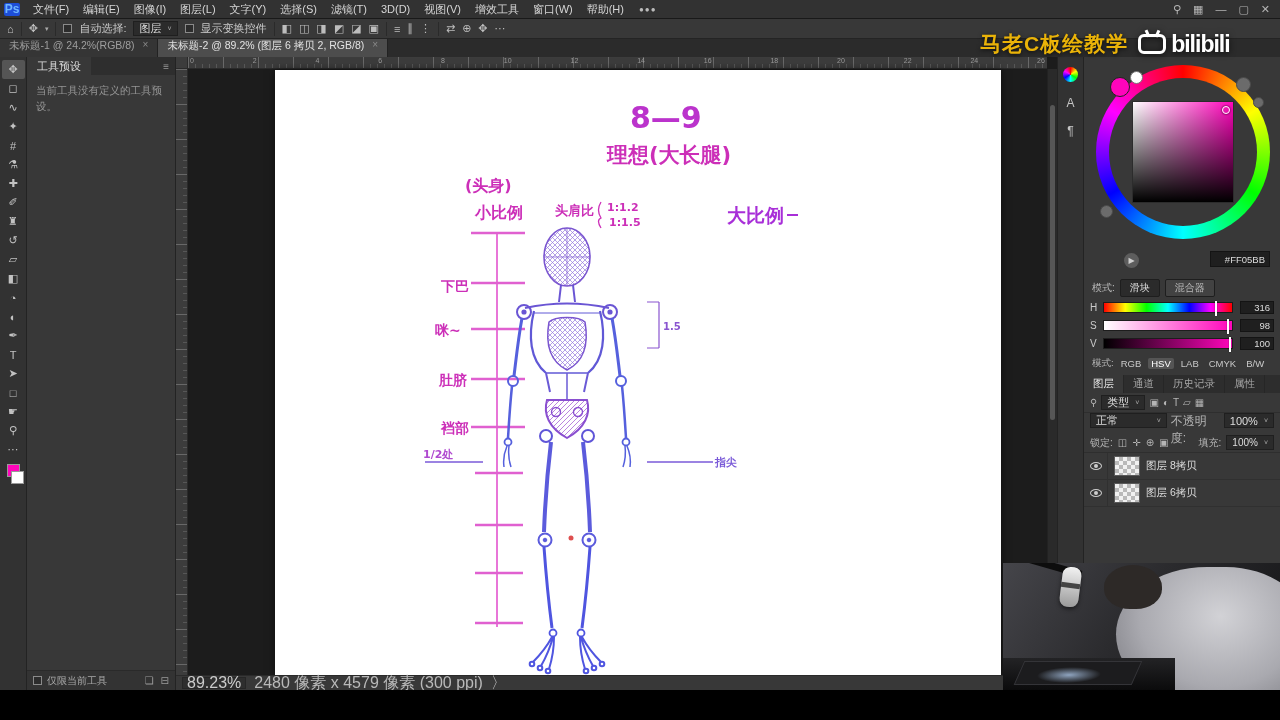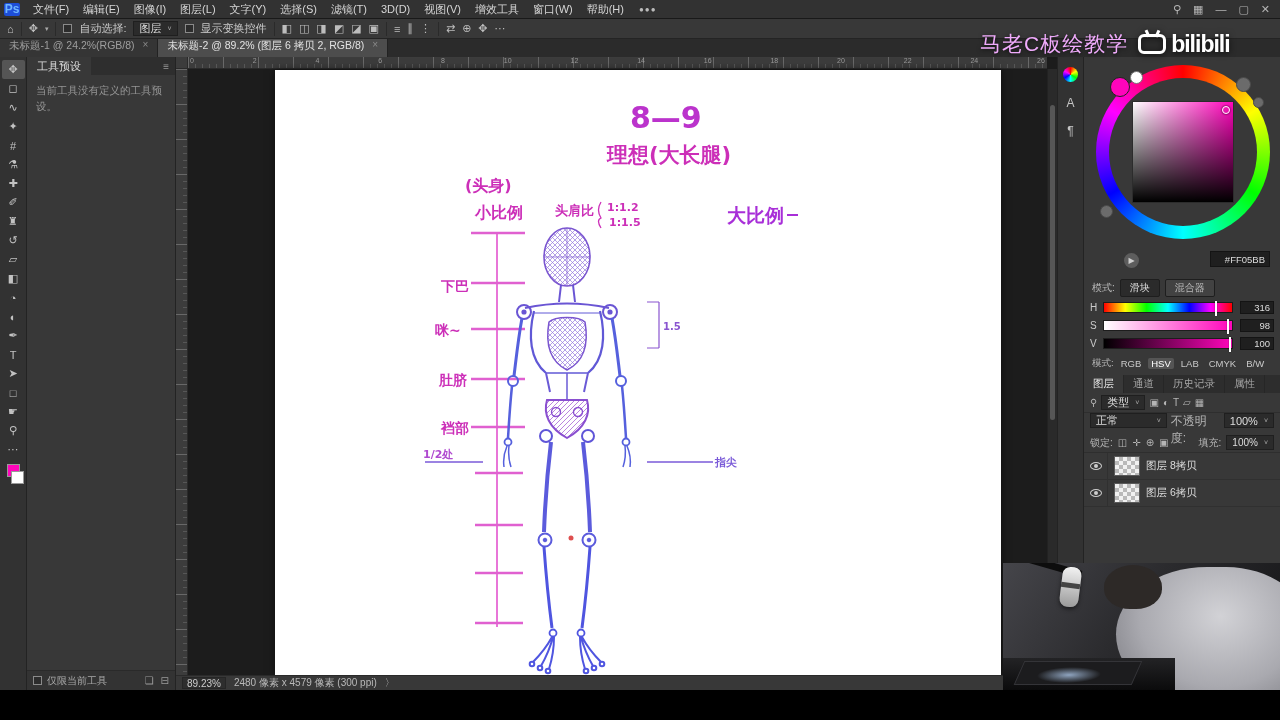--- a/index.html
+++ b/index.html
@@ -50,21 +50,21 @@
   .ruler-h{position:absolute;top:0;left:12px;right:10px;height:12px;background:#3c3c3c;border-bottom:1px solid #2a2a2a;
     background-image:repeating-linear-gradient(90deg,#686868 0 1px,transparent 1px 35px),repeating-linear-gradient(90deg,#575757 0 1px,transparent 1px 7px);
     background-size:100% 100%,100% 4px;background-position:0 0,0 100%;background-repeat:no-repeat,repeat-x;overflow:hidden}
   .ruler-nums{position:absolute;inset:0 2px;display:flex;justify-content:space-between;font-size:7px;color:#9a9a9a}
   .ruler-v{position:absolute;top:12px;left:0;width:12px;bottom:15px;background:#3c3c3c;border-right:1px solid #2a2a2a;
     background-image:repeating-linear-gradient(180deg,#686868 0 1px,transparent 1px 35px),repeating-linear-gradient(180deg,#575757 0 1px,transparent 1px 7px);
     background-size:100% 100%,4px 100%;background-position:0 0,100% 0;background-repeat:no-repeat,repeat-y}
   .scrollbar-v{position:absolute;top:12px;right:0;width:10px;bottom:15px;background:#2a2a2a;border-left:1px solid #222}
   .scroll-thumb{position:absolute;top:6%;left:2px;right:2px;height:52%;background:#565656;border-radius:4px}
   .white-canvas{position:absolute;left:99px;top:13px;width:726px;height:605px;background:#fff;box-shadow:0 0 8px rgba(0,0,0,.55)}
-  .statusbar{position:absolute;left:0;right:0;bottom:0;height:15px;background:#383838;border-top:1px solid #2a2a2a;display:flex;align-items:center;gap:8px;font-size:10px;color:#b9b9b9;padding:0 6px}
+  .statusbar{position:absolute;left:0;right:0;bottom:0;height:15px;background:#383838;border-top:1px solid #2a2a2a;display:flex;align-items:center;gap:8px;font-size:16px;color:#b9b9b9;padding:0 6px}
   .zoom-box{border:1px solid #262626;background:#2e2e2e;padding:0 4px;height:12px;display:flex;align-items:center;color:#ccc}
   svg text{font-family:"DejaVu Sans","Liberation Sans",sans-serif}
 
   
   .sidestrip{position:absolute;top:57px;left:1057px;width:27px;bottom:0;background:#323232;border-left:1px solid #232323;border-right:1px solid #232323;display:flex;flex-direction:column;align-items:center;padding-top:10px;gap:14px}
   .mini-wheel{width:15px;height:15px;border-radius:50%;background:conic-gradient(#f00,#ff0,#0f0,#0ff,#00f,#f0f,#f00)}
   .strip-glyph{color:#c5c5c5;font-size:12px}
 
   
   .panels{position:absolute;top:57px;left:1084px;width:196px;bottom:0;background:#383838}
@@ -118,21 +118,21 @@
   .cam-mic{position:absolute;left:58px;top:4px;width:19px;height:40px;background:linear-gradient(#f2f2f2,#9b9b9b);border-radius:8px;transform:rotate(7deg);box-shadow:0 2px 4px rgba(0,0,0,.5)}
   .cam-mic-band{position:absolute;left:58px;top:20px;width:19px;height:5px;background:#444;transform:rotate(7deg)}
   .cam-person{position:absolute;right:-26px;top:4px;width:190px;height:140px;background:radial-gradient(ellipse at 55% 35%,#d2d2d6 0%,#a9a9af 55%,#707076 100%);border-radius:48% 42% 30% 52%}
   .cam-head{position:absolute;right:118px;top:2px;width:58px;height:44px;background:#2d2927;border-radius:50% 50% 45% 45%}
   .cam-desk{position:absolute;left:0;bottom:0;width:62%;height:32px;background:linear-gradient(#232325,#0b0b0c)}
   .cam-tablet{position:absolute;left:16px;bottom:5px;width:118px;height:24px;background:#1c1c1e;border:1px solid #343438;transform:skewX(-24deg)}
   .cam-glow{position:absolute;left:34px;bottom:7px;width:64px;height:16px;background:radial-gradient(ellipse,#8fa4bf 0%,rgba(143,164,191,0) 70%);transform:skewX(-24deg)}
 
   
   .watermark{position:absolute;top:30px;left:980px;display:flex;align-items:center;gap:10px;z-index:60}
-  .wm-text{font-size:21px;font-weight:normal;color:#f0abfc;text-shadow:0 1px 4px rgba(0,0,0,.75);letter-spacing:1px}
+  .wm-text{font-size:21px;font-weight:bold;color:#eab308;text-shadow:0 1px 4px rgba(0,0,0,.75);letter-spacing:1px}
   .bili{display:flex;align-items:center;gap:5px;filter:drop-shadow(0 1px 3px rgba(0,0,0,.7))}
   .bili-tv{width:28px;height:20px;border:3px solid #fff;border-radius:6px;position:relative}
   .bili-ant-l,.bili-ant-r{position:absolute;top:-7px;width:2.5px;height:7px;background:#fff}
   .bili-ant-l{left:5px;transform:rotate(-25deg)}
   .bili-ant-r{right:5px;transform:rotate(25deg)}
   .bili-text{font-size:23px;font-weight:bold;color:#fff;letter-spacing:-1px}
 
   .letterbox{position:absolute;left:0;top:690px;width:1280px;height:30px;background:#000}
 </style>
 </head>

